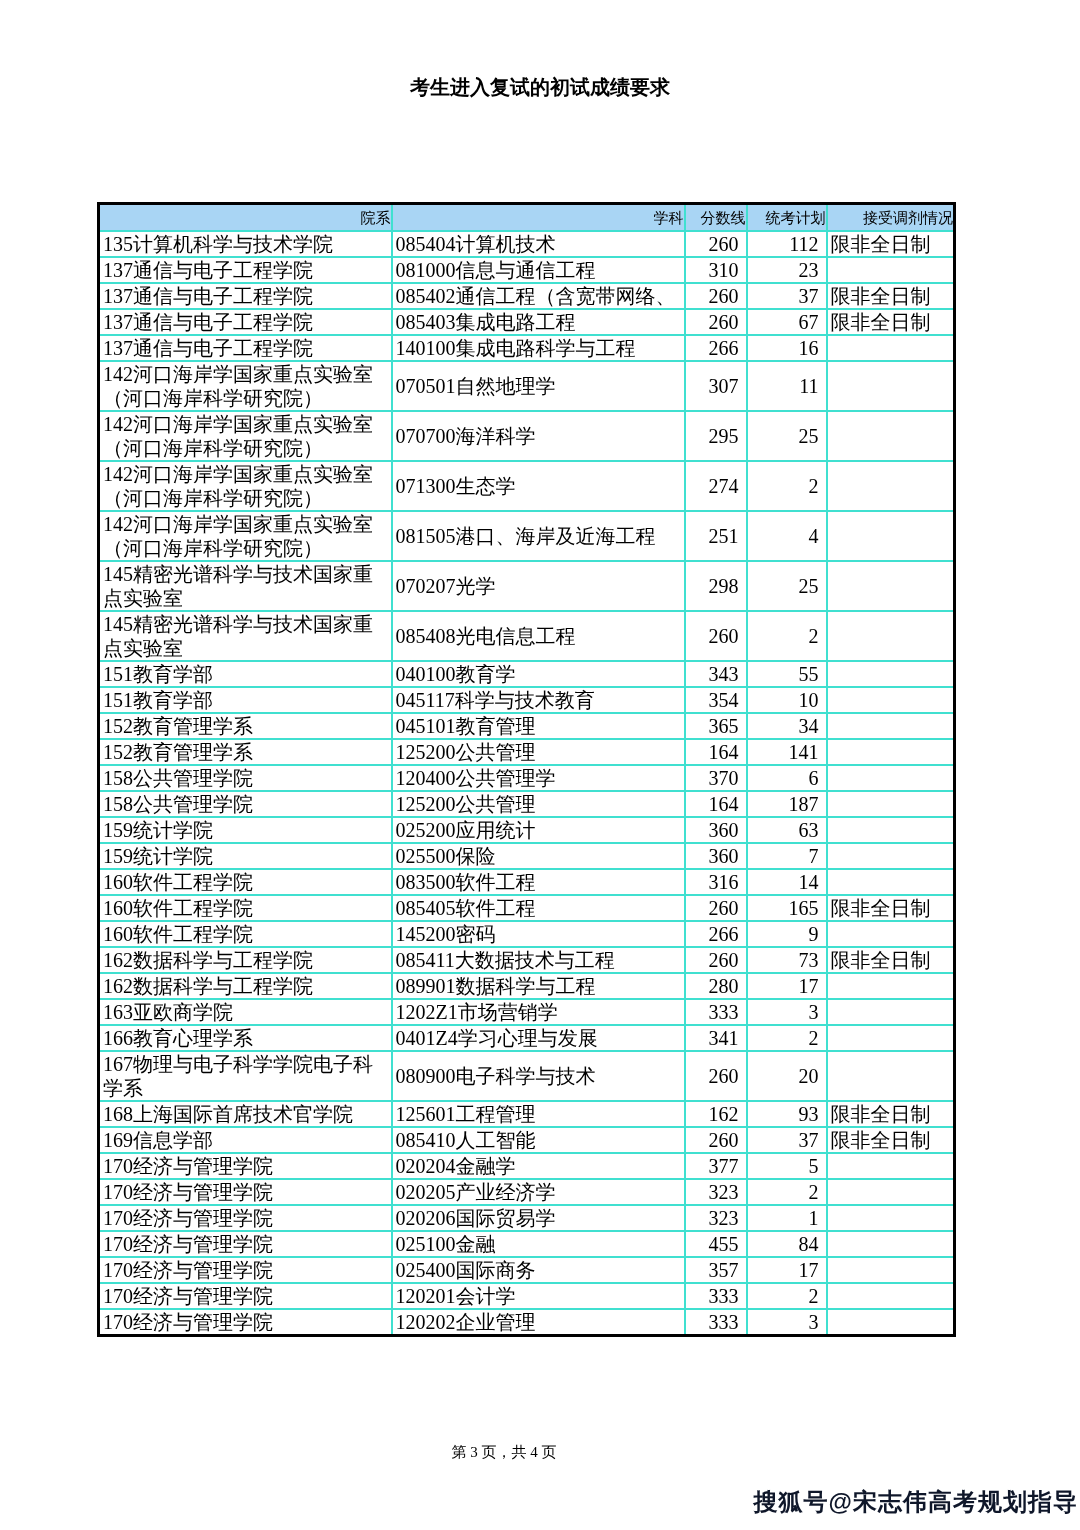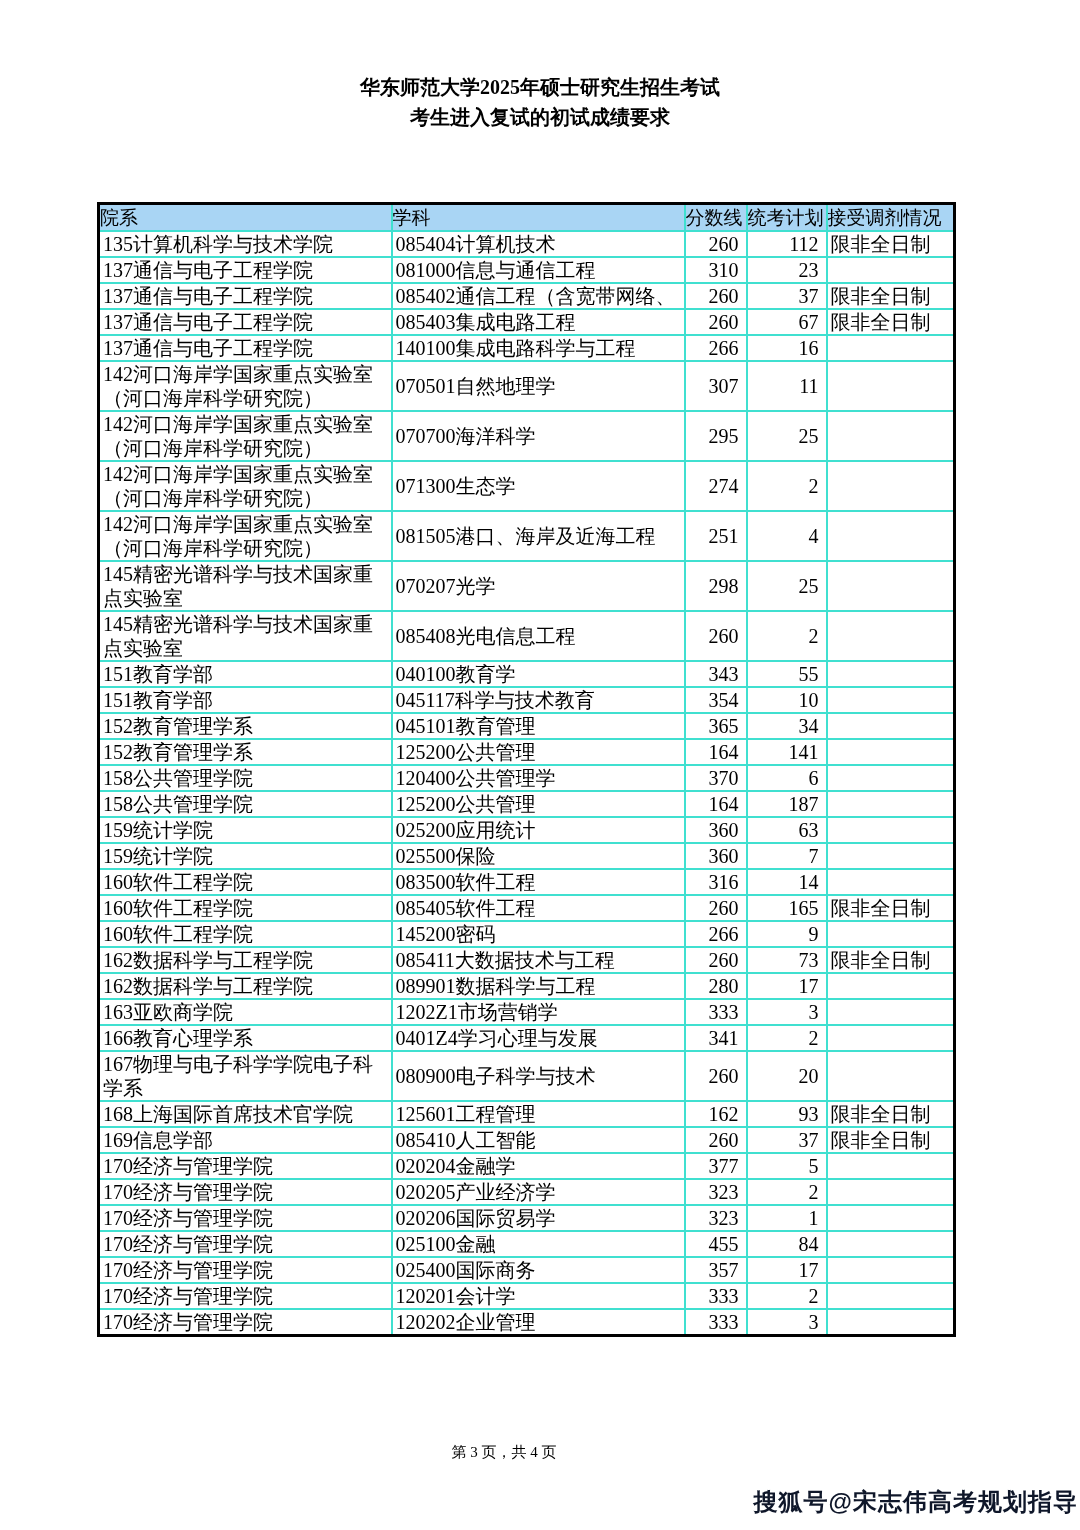--- a/index.html
+++ b/index.html
@@ -38,24 +38,24 @@
   }
   col.c0{width:293px;}
   col.c1{width:293px;}
   col.c2{width:62px;}
   col.c3{width:80px;}
   col.c4{width:128px;}
   th{
     background:var(--header-bg);
     font-family:"Liberation Sans","DejaVu Sans",sans-serif;
     font-weight:normal;
-    font-size:19px;
+    font-size:15px;
     height:25px;
     line-height:25px;
-    text-align:left;
+    text-align:right;
     border:2px solid var(--grid);
     overflow:hidden;
     white-space:nowrap;
   }
   td{
     border:2px solid var(--grid);
     font-size:20px;
     height:24px;
     line-height:24px;
     vertical-align:middle;
@@ -87,21 +87,20 @@
       -2px  2px 0 #fff, 2px  2px 0 #fff,
       -2px  0   0 #fff, 2px  0   0 #fff,
        0   -2px 0 #fff, 0    2px 0 #fff;
     letter-spacing:1px;
   }
 </style>
 </head>
 <body>
 
 <div class="title-block">
-  <div class="title-line">华东师范大学2025年硕士研究生招生考试</div>
   <div class="title-line">考生进入复试的初试成绩要求</div>
 </div>
 
 <table class="score-table">
   <colgroup>
     <col class="c0">
       <col class="c1">
       <col class="c2">
       <col class="c3">
       <col class="c4">

